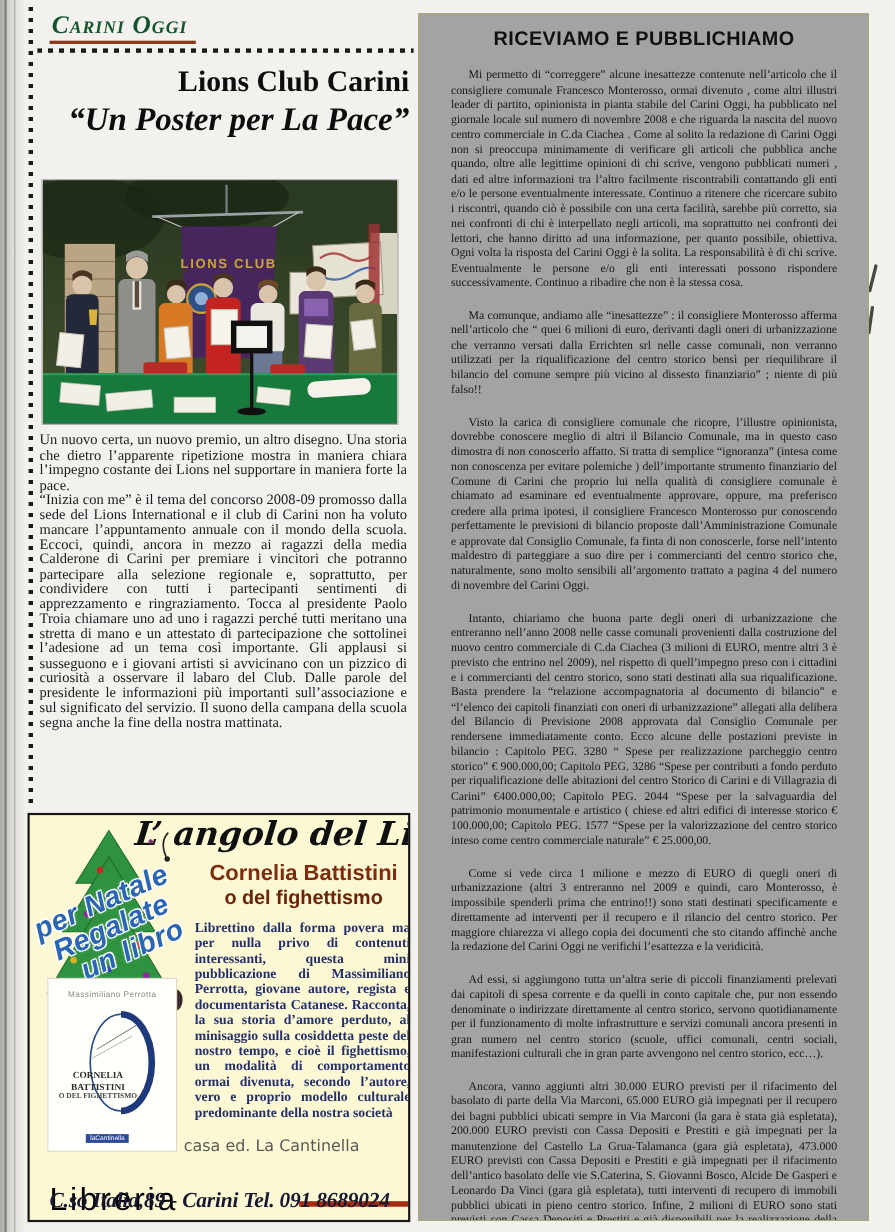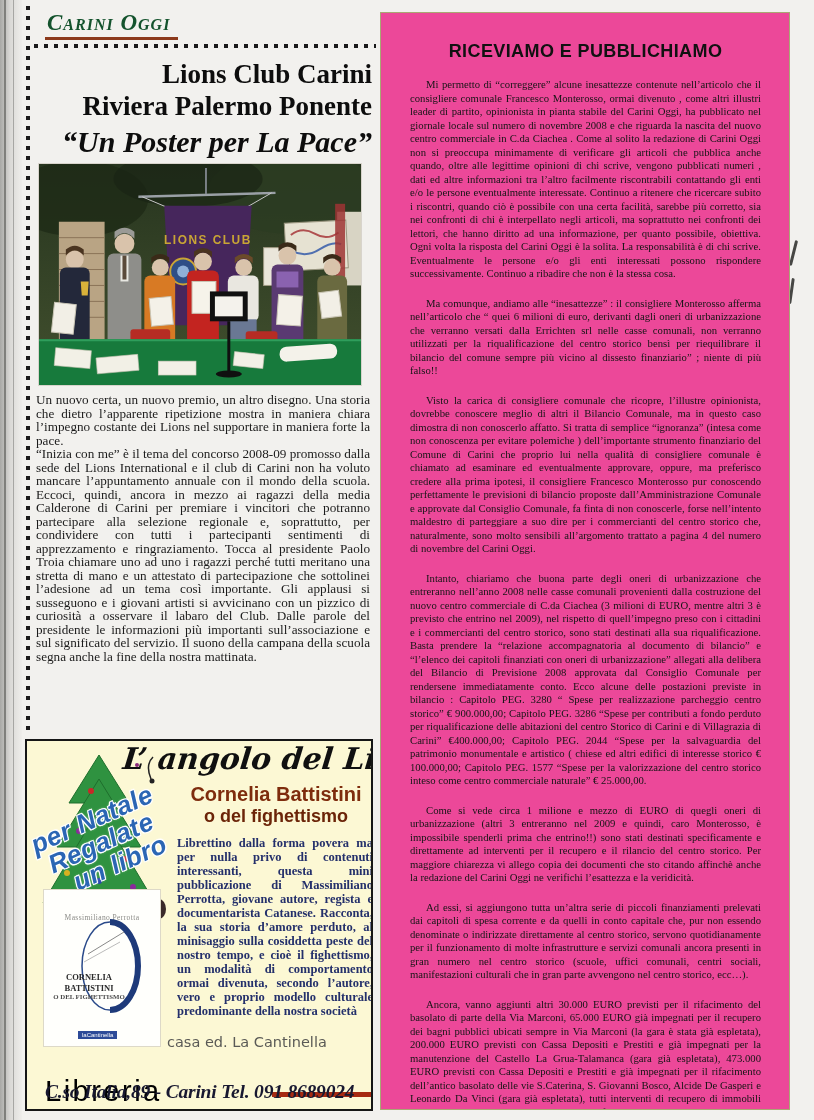--- a/index.html
+++ b/index.html
@@ -50,40 +50,40 @@
   .promo span { display:block; }
   .promo .l2 { margin-left:8px; } .promo .l3 { margin-left:24px; }
   .ctitle { position:absolute; left:150px; top:42px; width:198px; text-align:center;
             font-family:"Liberation Sans",sans-serif; color:#7e2c0d; }
   .ctitle .b1 { font-size:20px; font-weight:bold; }
   .ctitle .b2 { font-size:18px; font-weight:bold; color:#6b2408; }
   .review { position:absolute; left:150px; top:95px; width:196px; font-size:12.5px;
             font-weight:bold; line-height:14px; text-align:justify; color:#24306b; }
   .cover { position:absolute; left:16px; top:148px; width:118px; height:158px;
            background:#fffffc; border:1px solid #ddd9c8; }
-  .cover-author { position:absolute; top:23px; width:100%; text-align:center; font-size:7.5px;
-                  color:#8a8a86; font-family:Liberation Serif, serif; letter-spacing:.4px; }
+  .cover-author { position:absolute; top:9px; width:100%; text-align:center; font-size:7.5px;
+                  color:#8a8a86; font-family:Liberation Sans, sans-serif; letter-spacing:.4px; }
   .cover-egg { position:absolute; left:20px; top:18px; width:86px; height:118px; }
   .cover-title { position:absolute; left:2px; top:82px; width:86px; text-align:center;
                  font-size:8.5px; font-weight:bold; color:#2b2b2b; line-height:1.25; }
   .cover-sub { font-size:6.8px; font-weight:bold; color:#4a4a4a; }
   .cover-logo { position:absolute; left:34px; bottom:7px; background:#2d4b98; color:#fff;
                 font-size:6px; padding:1px 4px; font-family:"Liberation Sans",sans-serif; }
   .publisher { position:absolute; left:140px; top:293px; font-family:"DejaVu Sans",sans-serif;
                font-size:14.5px; color:#5a5a56; }
   .store-row { position:absolute; left:18px; top:306px; display:flex; align-items:center; gap:14px; }
   .store-name { font-family:"Liberation Sans",sans-serif; font-size:29px; font-weight:normal;
                 letter-spacing:2.5px; color:#000000;margin-top:28px; }
   .store-line { width:112px; height:5px; background:#a62a12; }
   .address { position:absolute; left:18px; top:340px; width:330px; font-size:19.5px;
              font-weight:bold; font-style:italic; color:#181830; letter-spacing:-.2px; white-space:nowrap; }
 
   
   .yellow { position:absolute; left:380px; top:12px; width:410px; height:1098px;
-            background:#ec4899; border:1px solid #a9a873; padding:28px 12px 0 13px; overflow:hidden; }
+            background:#a3a3a3; border:1px solid #a9a873; padding:12px 12px 0 13px; overflow:hidden; }
   .yellow h2 { text-align:center; font-family:"Liberation Sans",sans-serif; font-size:18px;
                letter-spacing:.4px; color:#111; margin:0 0 14px 0; }
   .yellow p { font-size:10.7px; line-height:13.5px; text-align:justify; text-indent:16px;
               color:#151515; margin:16px; }
   .sig { margin-top:8px; text-align:right; padding-right:52px; font-weight:bold;
          font-size:12.5px; line-height:1.4; color:#101010; }
 </style>
 </head>
 <body>
 
@@ -95,21 +95,20 @@
   </div>
   <div class="staple s1"></div>
   <div class="staple s2"></div>
 
   <div class="masthead">Carini Oggi</div>
   <div class="dots-v"></div>
   <div class="dots-h"></div>
 
   <div class="art-title">
     <div class="t1">Lions Club Carini</div>
-    <div class="t2">Riviera Palermo Ponente</div>
     <div class="t3">“Un Poster per La Pace”</div>
   </div>
 
   <svg class="photo" viewBox="0 0 324 222" preserveAspectRatio="none">
     <defs>
       <linearGradient id="bg" x1="0" y1="0" x2="0" y2="1">
         <stop offset="0" stop-color="#27351f"></stop>
           <stop offset="1" stop-color="#42502e"></stop>
       </linearGradient>
     </defs>

